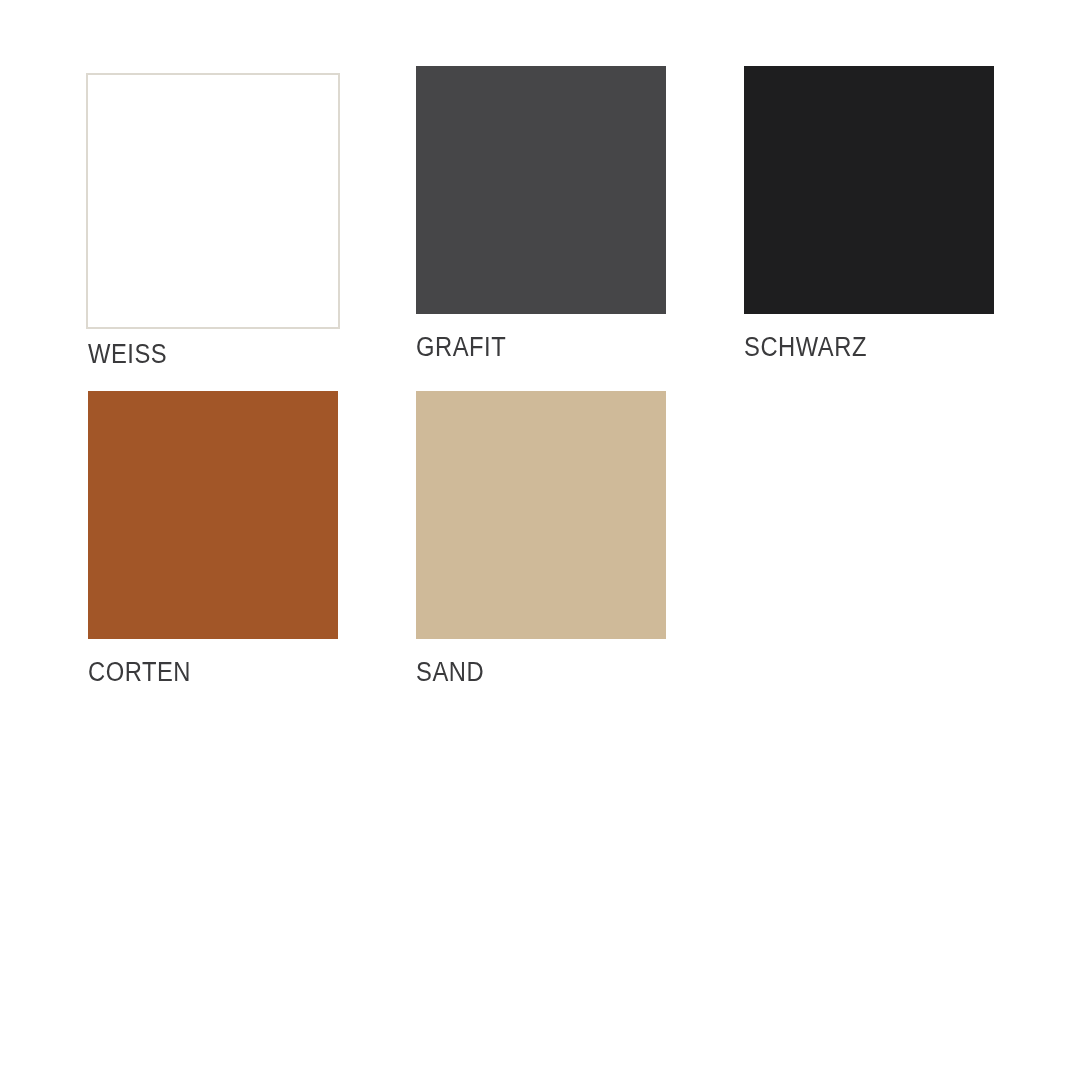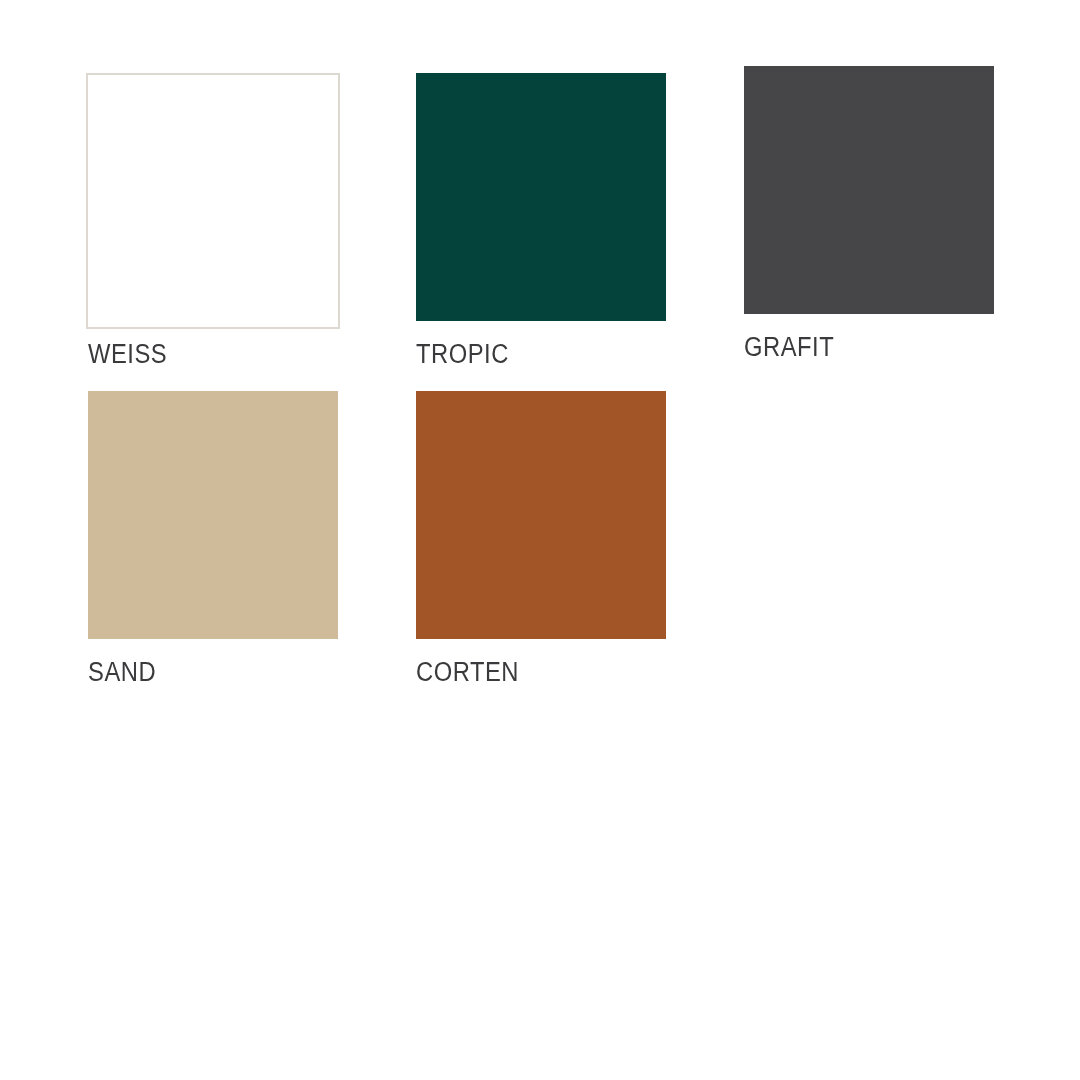--- a/index.html
+++ b/index.html
@@ -78,33 +78,33 @@
 </style>
 </head>
 <body style="background-color: rgb(255, 255, 255);">
 
 <div class="palette">
   <div class="swatch-grid">
       <div class="swatch-cell row-1">
         <div class="swatch-chip has-outline" style="background-color: rgb(255, 255, 255); border-color: rgb(221, 217, 208);"></div>
         <div class="swatch-label">WEISS</div>
       </div>
-      <div class="swatch-cell row-1">
-        <div class="swatch-chip" style="background-color: rgb(4, 67, 60);"></div>
-        <div class="swatch-label">TROPIC</div>
-      </div>
       <div class="swatch-cell row-2">
         <div class="swatch-chip" style="background-color: rgb(70, 70, 72);"></div>
         <div class="swatch-label">GRAFIT</div>
       </div>
-      <div class="swatch-cell row-3">
-        <div class="swatch-chip" style="background-color: rgb(207, 186, 153);"></div>
-        <div class="swatch-label">SAND</div>
+      <div class="swatch-cell row-2">
+        <div class="swatch-chip" style="background-color: rgb(30, 30, 31);"></div>
+        <div class="swatch-label">SCHWARZ</div>
       </div>
       <div class="swatch-cell row-3">
         <div class="swatch-chip" style="background-color: rgb(162, 86, 40);"></div>
         <div class="swatch-label">CORTEN</div>
+      </div>
+      <div class="swatch-cell row-3">
+        <div class="swatch-chip" style="background-color: rgb(207, 186, 153);"></div>
+        <div class="swatch-label">SAND</div>
       </div>
       <div class="swatch-cell row-3 is-empty">
         <div class="swatch-chip"></div>
       </div>
     </div>
 </div>
 
 </body></html>

